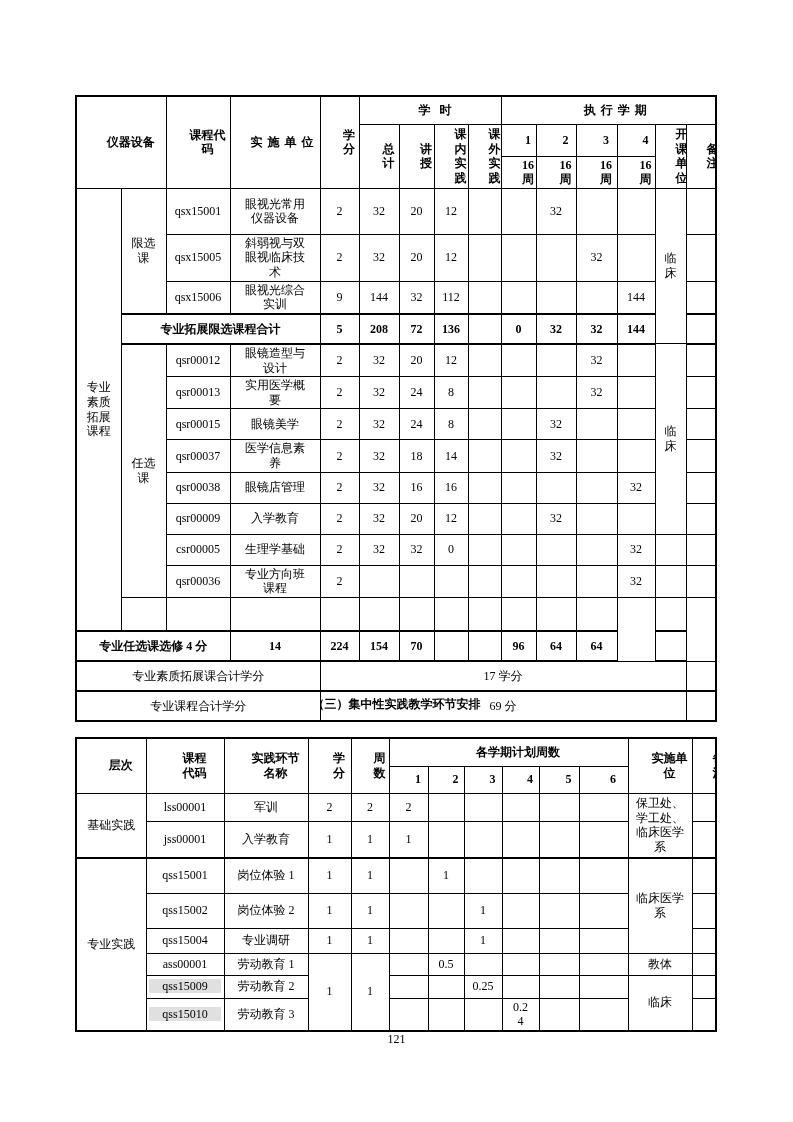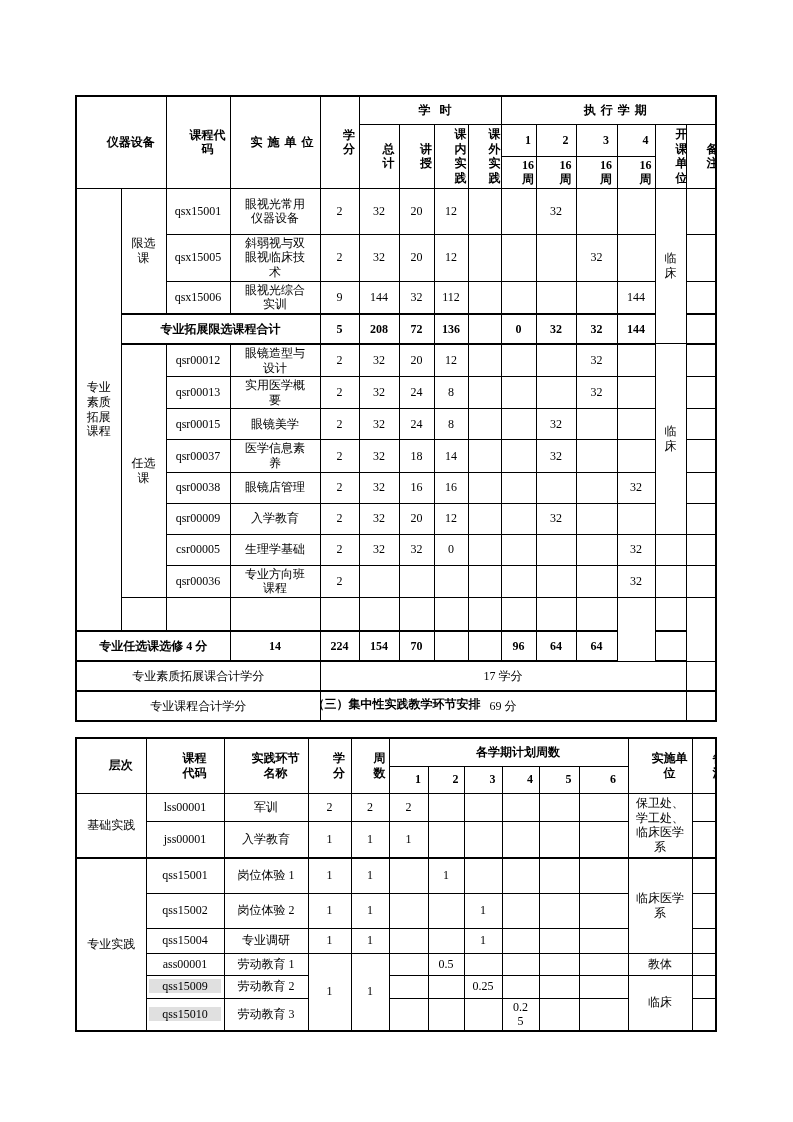--- a/index.html
+++ b/index.html
@@ -457,21 +457,22 @@
       <td rowspan="2">临床</td>
       <td></td>
     </tr>
     <tr style="height:27px">
       <td><span class="hl">qss15010</span></td>
       <td>劳动教育 3</td>
       <td></td>
       <td></td>
       <td></td>
       <td>0.2
-5</td>
+4</td>
       <td></td>
       <td></td>
       <td></td>
     </tr>
   </tbody>
     </table>
 
+  <div class="footer">121</div>
 </div>
 
 </body></html>

